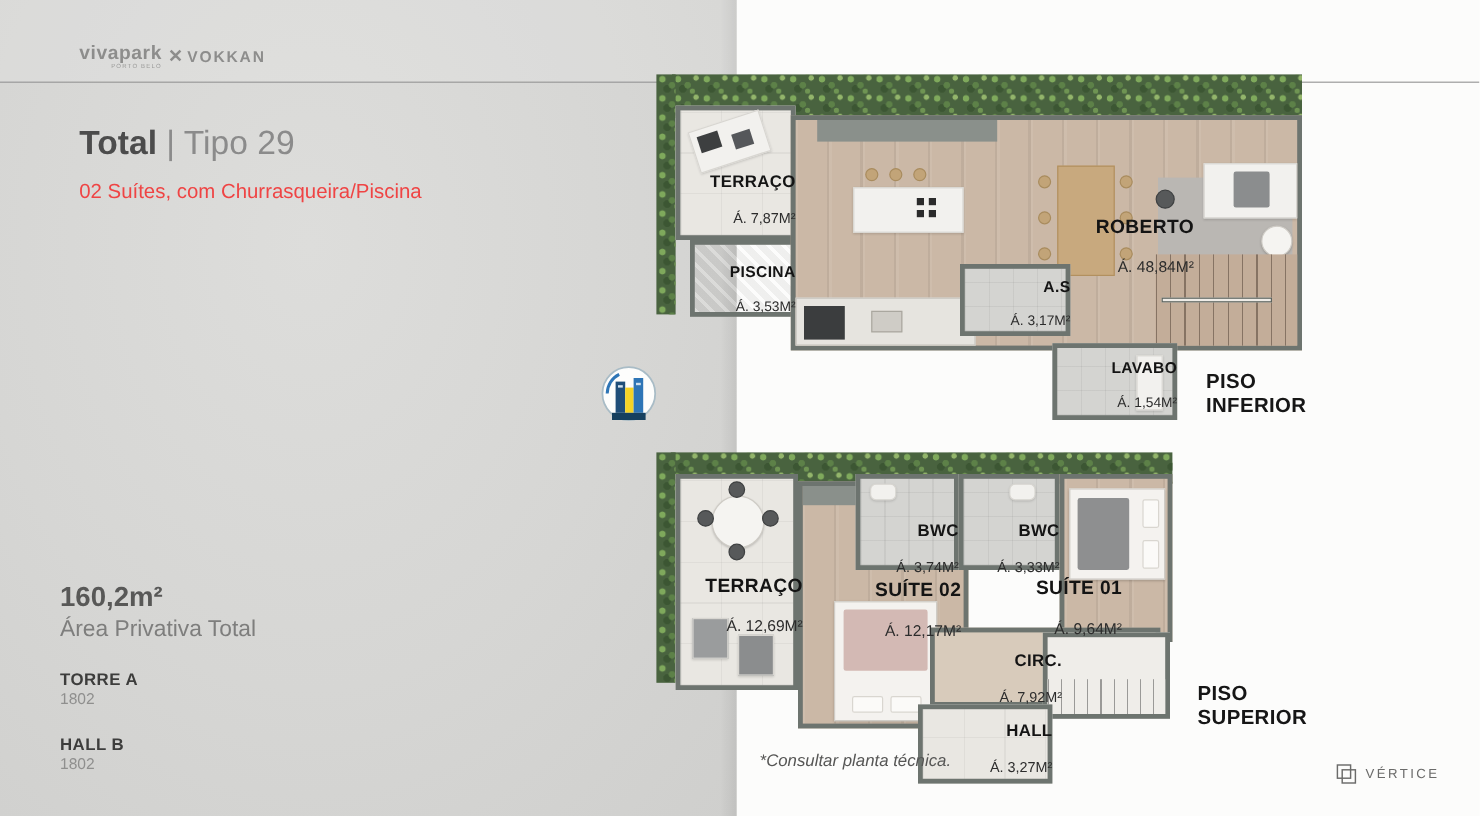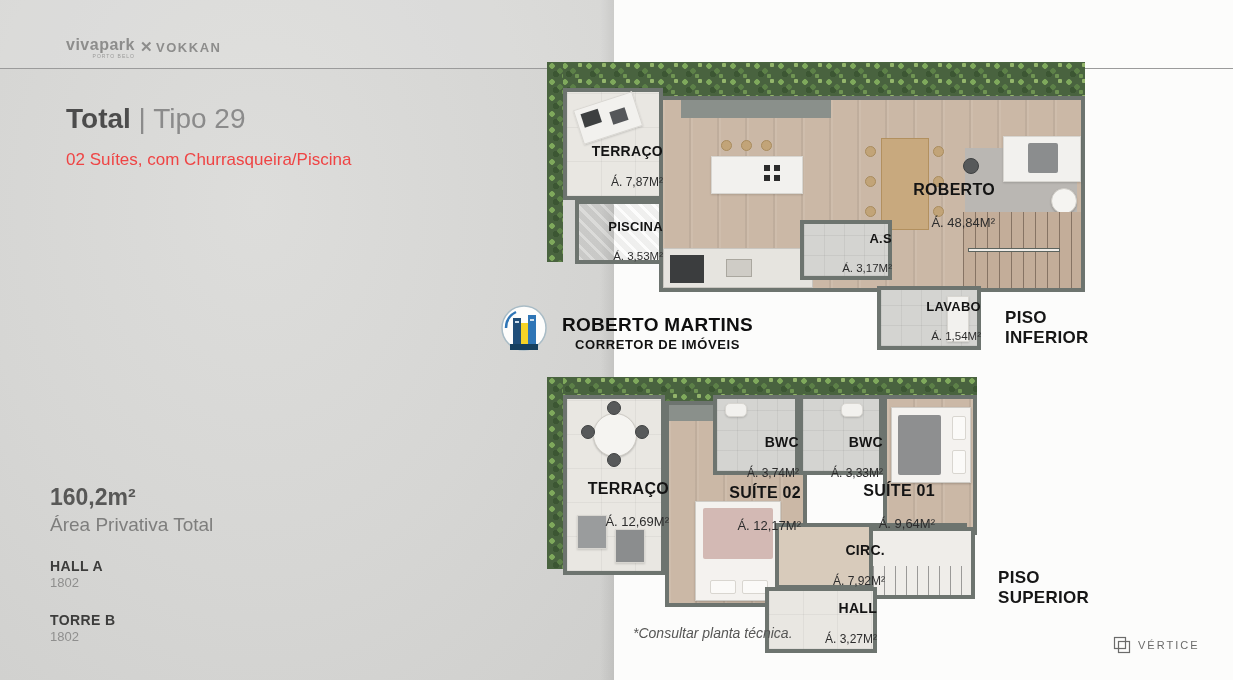--- a/index.html
+++ b/index.html
@@ -122,44 +122,40 @@
 
   <div class="title-block">
     <div class="title-line"><span class="main">Total</span><span> | Tipo 29</span></div>
     <div class="subtitle">02 Suítes, com Churrasqueira/Piscina</div>
   </div>
 
   <div class="info-block">
     <div class="area-value">160,2m²</div>
     <div class="area-label">Área Privativa Total</div>
     <div class="tower">
-      <div class="t-name">HALL A</div>
+      <div class="t-name">TORRE A</div>
       <div class="t-unit">1802</div>
     </div>
     <div class="tower">
-      <div class="t-name">TORRE B</div>
+      <div class="t-name">HALL B</div>
       <div class="t-unit">1802</div>
     </div>
   </div>
 
   <div class="broker">
     <svg width="48" height="54" viewBox="0 0 48 54">
       <circle cx="24" cy="26" r="22" fill="#fdfdfc" stroke="#a9bcc6" stroke-width="1.5"></circle>
       <path d="M6,26 a18,18 0 0,1 10,-16" fill="none" stroke="#2e75b6" stroke-width="2.5"></path>
       <rect x="13" y="16" width="8" height="26" fill="#1f4e79"></rect>
       <rect x="21" y="21" width="7" height="21" fill="#f5d327"></rect>
       <rect x="28" y="13" width="8" height="29" fill="#2e75b6"></rect>
       <rect x="10" y="42" width="28" height="6" fill="#16405f"></rect>
       <rect x="15" y="19" width="4" height="2" fill="#cfe0ee"></rect>
       <rect x="30" y="17" width="4" height="2" fill="#cfe0ee"></rect>
     </svg>
-    <div class="broker-text">
-      <div class="broker-name">ROBERTO MARTINS</div>
-      <div class="broker-role">CORRETOR DE IMÓVEIS</div>
-    </div>
   </div>
 
   <div class="plan" style="left:547px; top:62px; width:538px; height:290px;">
     <div class="greens" style="left:13px; top:0; width:525px; height:36px;"></div>
     <div class="greens" style="left:0; top:0; width:16px; height:200px;"></div>
 
     <div class="room tile" style="left:16px; top:26px; width:100px; height:112px;">
       <div class="furn white-block" style="left:10px; top:8px; width:62px; height:36px; transform:rotate(-18deg);">
         <div style="position:absolute; left:5px; top:5px; width:18px; height:14px; background:#3d3f40;"></div>
         <div style="position:absolute; left:33px; top:12px; width:16px; height:13px; background:#55575a;"></div>

